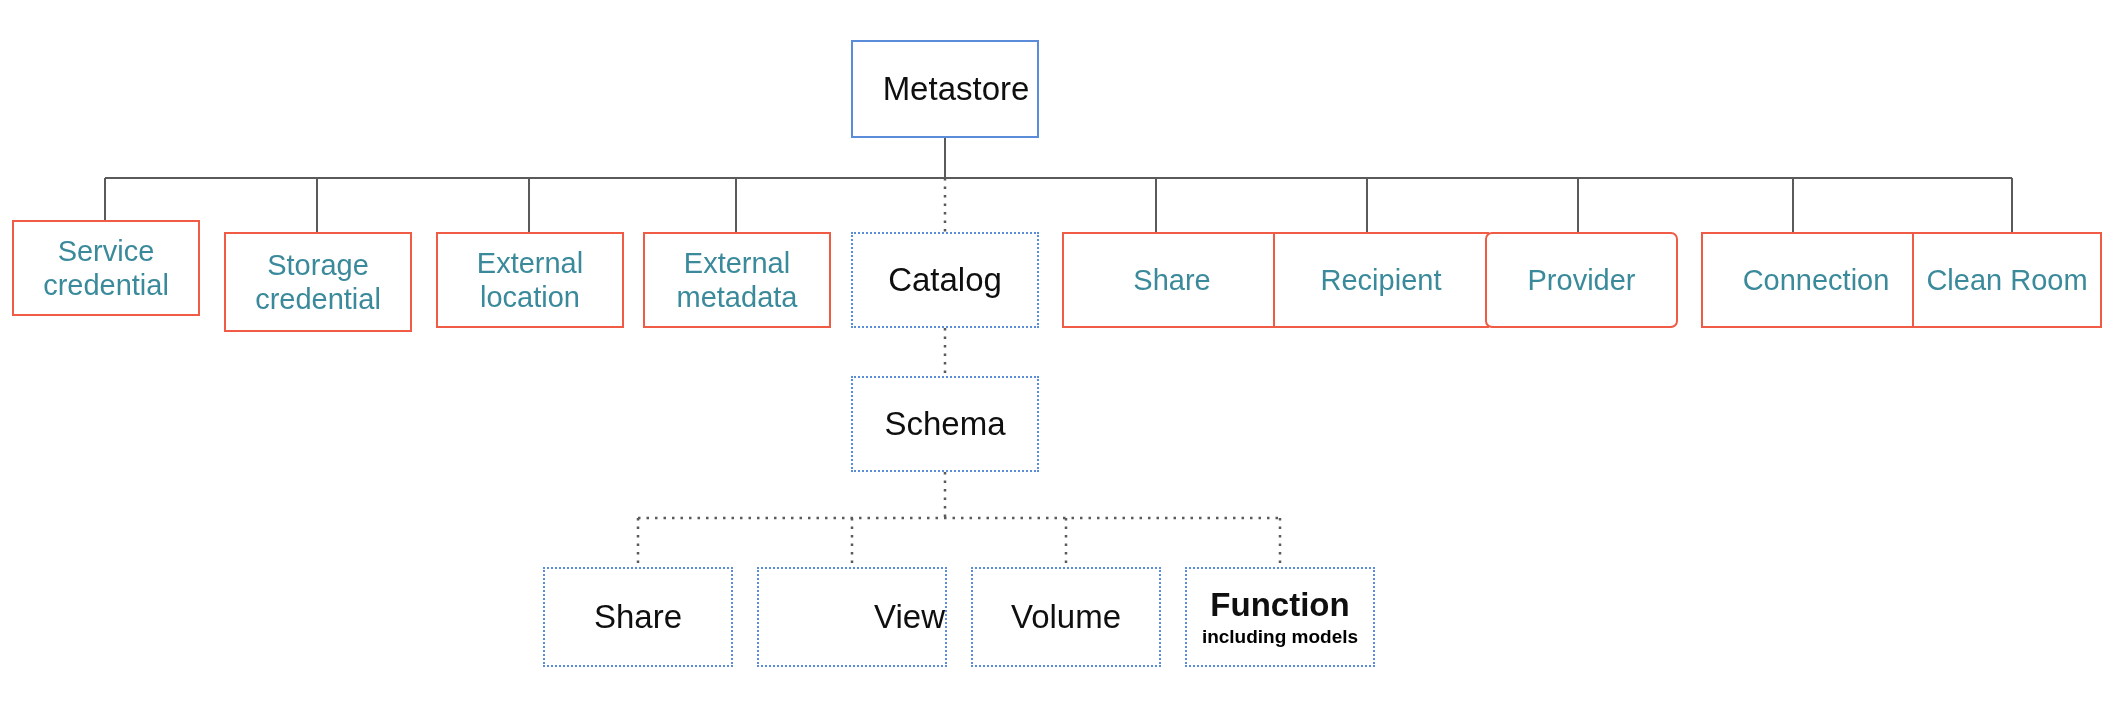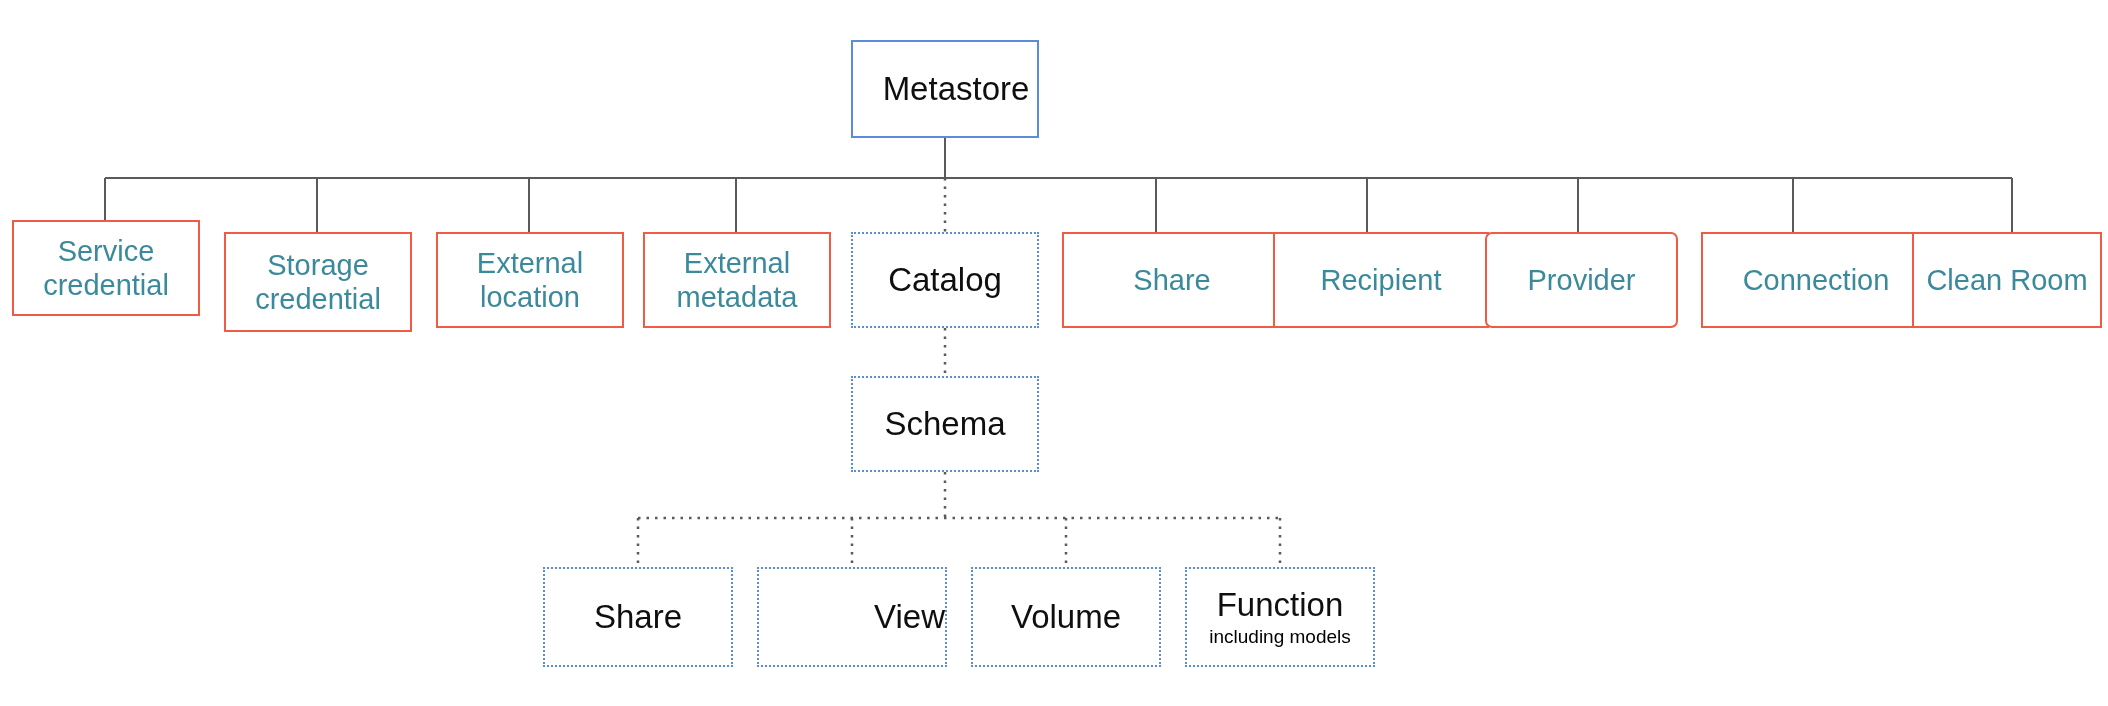--- a/index.html
+++ b/index.html
@@ -135,18 +135,18 @@
       </div>
       <div class="node v-dotted-blue" style="left: 543px; top: 567px; width: 190px; height: 100px;">
         <span class="label">Share</span>
       </div>
       <div class="node v-dotted-blue" style="left: 757px; top: 567px; width: 190px; height: 100px; align-items: flex-end;">
         <span class="label">View</span>
       </div>
       <div class="node v-dotted-blue" style="left: 971px; top: 567px; width: 190px; height: 100px;">
         <span class="label">Volume</span>
       </div>
-      <div class="node v-dotted-blue" style="left: 1185px; top: 567px; width: 190px; height: 100px;">
+      <div class="node v-dotted-blue" style="left: 1185px; top: 567px; width: 190px; height: 100px; font-weight: bold;">
         <span class="label">Function</span>
         <span class="sublabel">including models</span>
       </div>
     </div>
 </div>
 
 </body></html>

